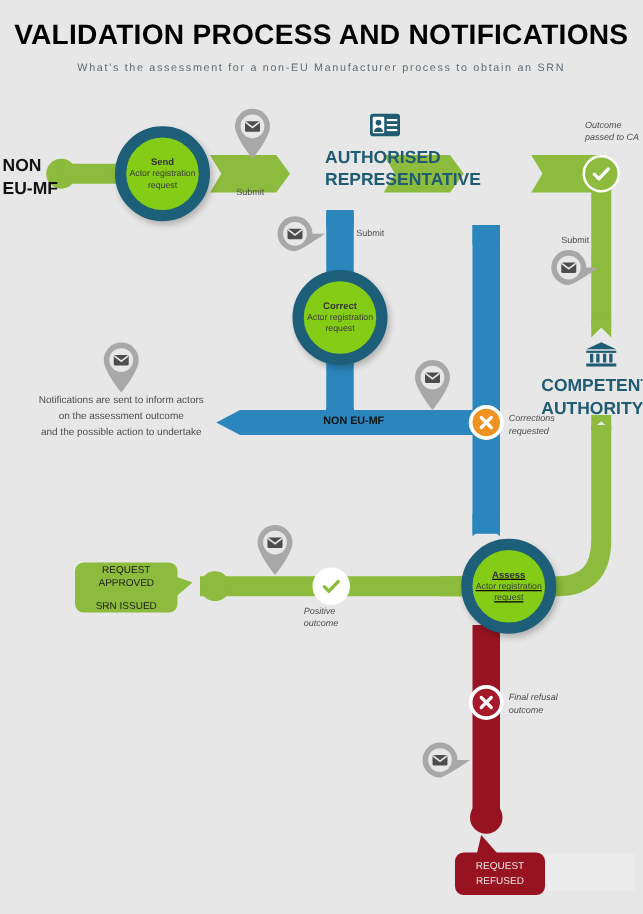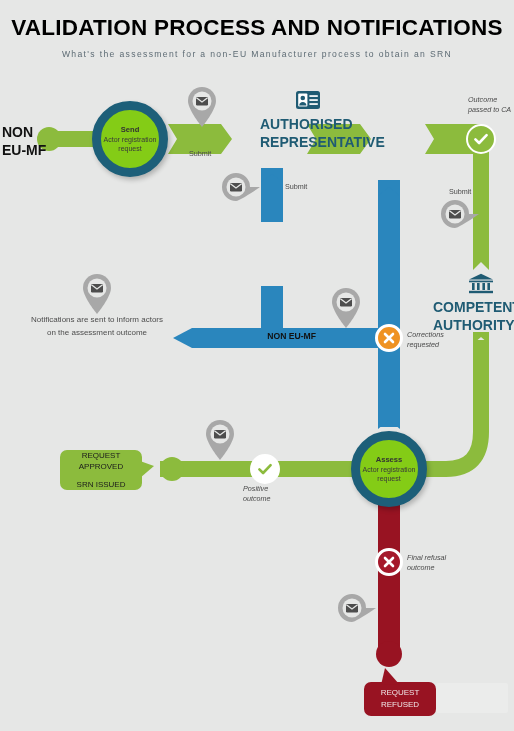--- a/index.html
+++ b/index.html
@@ -191,33 +191,38 @@
       <rect x="14.4" y="10" width="2.6" height="7" fill="#1f5b73"></rect>
       <rect x="19.4" y="10" width="2.6" height="7" fill="#1f5b73"></rect>
       <rect x="1" y="17.8" width="24" height="2.4" fill="#1f5b73"></rect>
     </svg>
     <div class="actorlabel" style="position:static;width:100%;margin-top:1px;">
       <div>COMPETENT</div>
       <div>AUTHORITY</div>
     </div>
   </div>
 
-  <div class="actorlabel dark" style="left:250px;top:331px;width:66px;text-align:right;font-size:8.6px;">
+  <div class="actorlabel dark" style="left:250px;top:331px;width:66px;text-align:center;font-size:8.6px;">
     <div>NON EU-MF</div>
   </div>
 
   <div class="node" style="left:92px;top:101px;width:76px;height:76px;">
     <div class="n-title">Send</div>
     <div class="n-sub">Actor registration</div>
     <div class="n-sub">request</div>
   </div>
 
 
-
-  <div class="node" style="left:351px;top:431px;width:76px;height:76px;">
+  <div class="node" style="left:234px;top:216px;width:76px;height:76px;">
+    <div class="n-title">Correct</div>
+    <div class="n-sub">Actor registration</div>
+    <div class="n-sub">request</div>
+  </div>
+
+  <div class="node" style="left:369px;top:431px;width:76px;height:76px;text-decoration:underline;">
     <div class="n-title">Assess</div>
     <div class="n-sub">Actor registration</div>
     <div class="n-sub">request</div>
   </div>
 
   <div class="pin" style="left:185px;top:85px;">
     <svg width="34" height="44" viewBox="0 0 34 44">
       <path d="M17 2a14 14 0 0 1 14 14c0 9-14 26-14 26S3 25 3 16A14 14 0 0 1 17 2z" fill="#a8a8a8"></path>
       <circle cx="17" cy="16" r="9.5" fill="#e6e7e6"></circle>
       <rect x="11" y="12" width="12" height="8.4" rx="1.2" fill="#4d4d4d"></rect>
@@ -325,20 +330,21 @@
   </div>
 
   <div class="lbl it" style="left:407px;top:553px;">
     <div>Final refusal</div>
     <div>outcome</div>
   </div>
 
   <div class="notif" style="left:8px;top:314px;width:178px;text-align:center;">
     <div>Notifications are sent to inform actors</div>
     <div>on the assessment outcome</div>
+    <div>and the possible action to undertake</div>
   </div>
 
   <div class="bubble green" style="left:60px;top:450px;width:82px;height:40px;">
     <div class="b-line">REQUEST</div>
     <div class="b-line">APPROVED</div>
     <div class="b-line" style="margin-top:6px;">SRN ISSUED</div>
   </div>
   <svg style="position:absolute;left:140px;top:461px;" width="16" height="20" viewBox="0 0 16 20">
     <polygon points="0,0 14,5 0,17" fill="#8cbb3d"></polygon>
   </svg>

